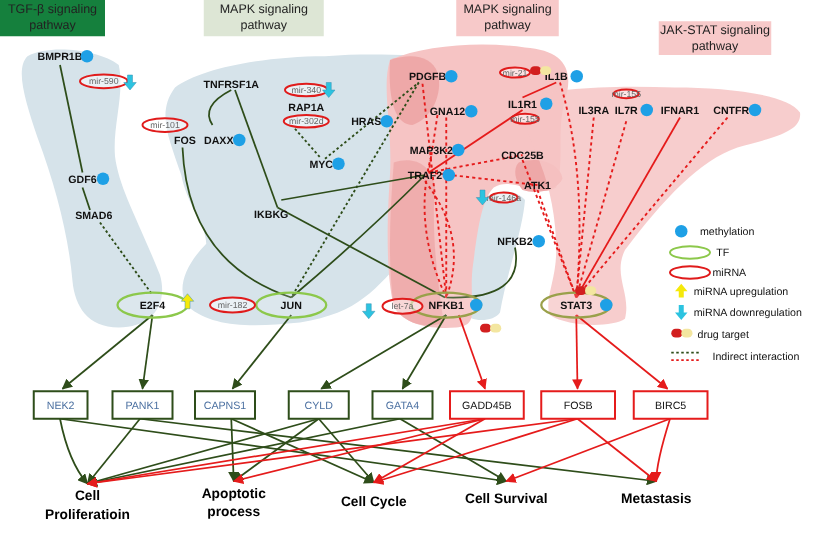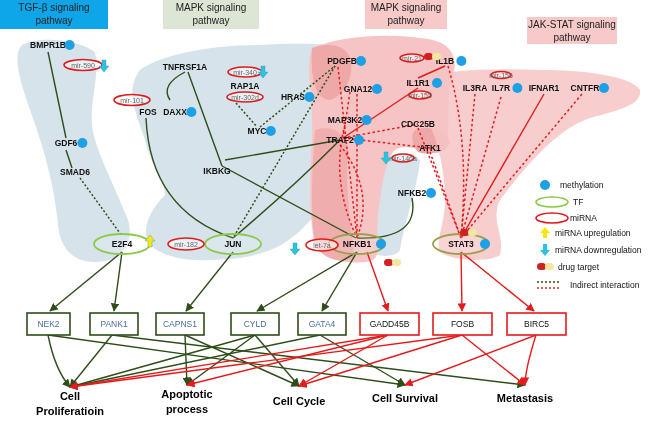--- a/index.html
+++ b/index.html
@@ -9,21 +9,21 @@
   .hdr { position: absolute; font-size: 10px; color: #222; text-align: center; line-height: 13px; }
   .gene { font-size: 8.5px; fill: #111; font-weight: bold; }
   .mir { font-size: 7px; fill: #666; }
   .boxlab { font-size: 8.5px; }
   .outcome { font-size: 11px; font-weight: bold; fill: #000; }
   .leg { font-size: 8.5px; fill: #111; }
 </style>
 </head>
 <body>
 
-<div class="hdr" style="left:0;top:0;width:108px;height:28px;background:#0ea5e9;padding-top:1px;">
+<div class="hdr" style="left:0;top:0;width:84px;height:28px;background:#15803d;padding-top:1px;">
   <span>TGF-β  signaling pathway</span>
 </div>
 <div class="hdr" style="left:163px;top:0;width:96px;height:28px;background:#dde6d5;padding-top:1px;">
   <span>MAPK signaling pathway</span>
 </div>
 <div class="hdr" style="left:365px;top:0;width:82px;height:28px;background:#f7c9c9;padding-top:1px;">
   <span>MAPK signaling pathway</span>
 </div>
 <div class="hdr" style="left:527px;top:17px;width:90px;height:26px;background:#f7c9c9;padding-top:1px;">
   <span>JAK-STAT signaling pathway</span>

